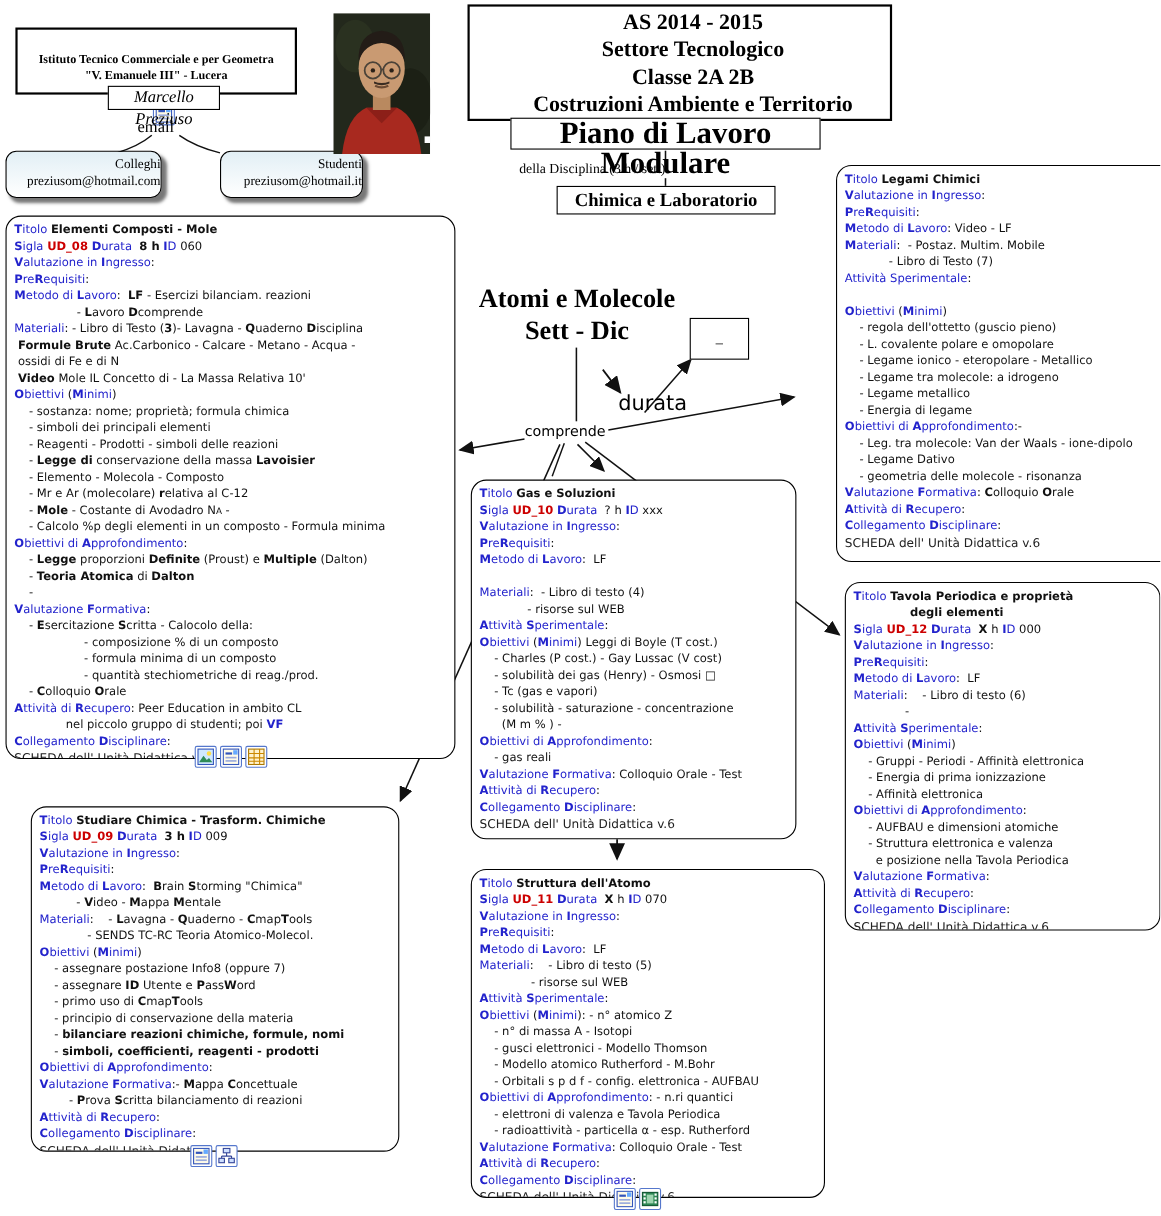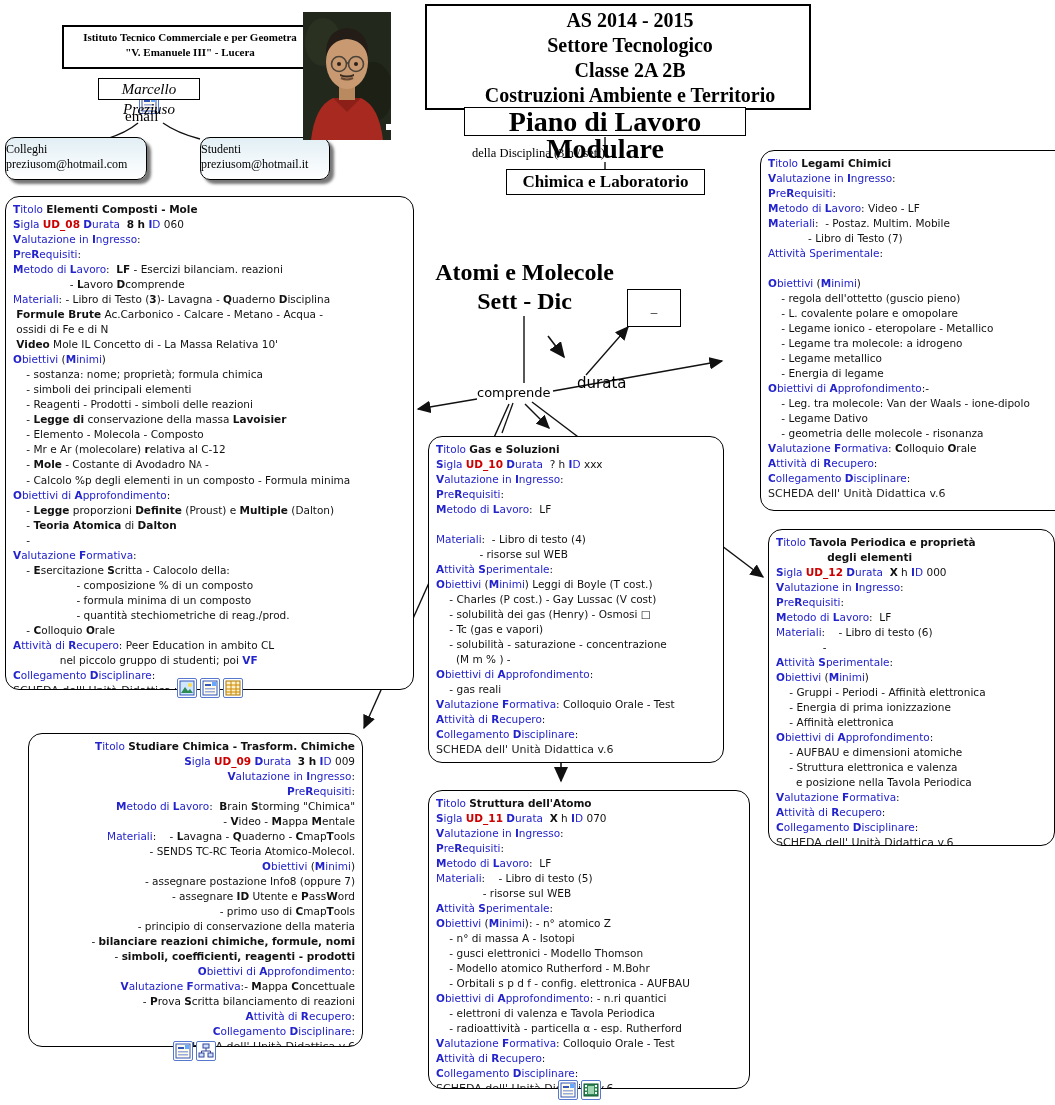--- a/index.html
+++ b/index.html
@@ -19,21 +19,21 @@
   .tline{white-space:pre;font-size:10.5px;line-height:15px;font-family:"DejaVu Sans",sans-serif;}
   .seg-L{color:#2323cc;}
   .seg-LB{color:#2323cc;font-weight:bold;}
   .seg-K{color:#111;}
   .seg-KB{color:#111;font-weight:bold;}
   .seg-R{color:#cc0000;font-weight:bold;}
   .seg-S{color:#222;font-size:11px;}
   .seg-KS{color:#111;font-size:8px;}
 
   
-  .contact{border:1.2px solid #000;border-radius:10px;z-index:2;text-align:left;
+  .contact{border:1.2px solid #000;border-radius:10px;z-index:2;text-align:right;
            background:linear-gradient(#e2eff5,#ffffff);box-shadow:4px 4px 3px #777;
            font-family:"Liberation Serif",serif;color:#000;font-size:12px;line-height:15px;padding-top:4px;}
 
   .serif-label{font-family:"Liberation Serif",serif;color:#000;z-index:2;}
   .sans-label{font-family:"DejaVu Sans",sans-serif;color:#000;z-index:2;}
 
   .module-heading{font-family:"Liberation Serif",serif;font-weight:bold;color:#000;
                   font-size:24px;line-height:29px;text-align:center;z-index:2;}
 
   .durata-box{background:#fff;border:1.6px solid #000;z-index:2;text-align:center;
@@ -75,21 +75,21 @@
     <line x1="513" y1="403" x2="502" y2="433" stroke="#111" stroke-width="1.3"></line>
     <line x1="525" y1="404" x2="549" y2="428" stroke="#111" stroke-width="1.4" marker-end="url(#ah)"></line>
 
     <line x1="532" y1="402" x2="763" y2="577" stroke="#111" stroke-width="1.4" marker-end="url(#ah)"></line>
 
     <line x1="509" y1="404" x2="364" y2="728" stroke="#111" stroke-width="1.4" marker-end="url(#ah)"></line>
 
     <line x1="561" y1="763" x2="561" y2="781" stroke="#111" stroke-width="1.6" marker-end="url(#ah)"></line>
   </svg>
 
-  <div class="abs rect-node" style="left:14px;top:25px;width:252px;height:37px;font-size:11px;line-height:15px;padding-top:3px;margin-left:48px;">
+  <div class="abs rect-node" style="left:14px;top:25px;width:252px;height:37px;font-size:11px;line-height:15px;padding-top:20px;">
     <div>Istituto Tecnico Commerciale e per Geometra</div>
     <div>"V. Emanuele III" - Lucera</div>
   </div>
 
   <div class="abs rect-node thin" style="left:98px;top:78px;width:100px;height:20px;font-weight:normal;font-style:italic;font-size:15px;line-height:20px;">
     <span>Marcello Preziuso</span>
   </div>
 
   <span class="abs res-icon" style="left:139px;top:94px;">
     <svg viewBox="0 0 16 16">
@@ -156,21 +156,21 @@
 
   <div class="abs module-heading" style="left:422px;top:258px;width:205px;">
     <div>Atomi e Molecole</div>
     <div>Sett - Dic</div>
   </div>
 
   <div class="abs durata-box" style="left:627px;top:289px;width:52px;height:36px;">
     <span>_</span>
   </div>
 
-  <div class="abs sans-label" style="left:562px;top:374px;font-size:15px;margin-left:15px;">
+  <div class="abs sans-label" style="left:562px;top:356px;font-size:19px;">
     <span>durata</span>
   </div>
   <div class="abs sans-label" style="left:477px;top:385px;font-size:13px;background:#fff;">
     <span>comprende</span>
   </div>
 
   <div class="abs ud" style="left:5px;top:196px;width:393px;height:485px;line-height:14.8px;">
       <div class="tline"><span class="seg-LB">T</span><span class="seg-L">itolo </span><span class="seg-KB">Elementi Composti - Mole</span></div>
       <div class="tline"><span class="seg-LB">S</span><span class="seg-L">igla </span><span class="seg-R">UD_08</span><span class="seg-L"> </span><span class="seg-LB">D</span><span class="seg-L">urata  </span><span class="seg-KB">8 h</span><span class="seg-K"> </span><span class="seg-LB">I</span><span class="seg-L">D</span><span class="seg-K"> 060</span></div>
       <div class="tline"><span class="seg-LB">V</span><span class="seg-L">alutazione in </span><span class="seg-LB">I</span><span class="seg-L">ngresso</span><span class="seg-K">:</span></div>
@@ -223,21 +223,21 @@
         </svg>
     </span>
     <span class="res-icon">
       <svg viewBox="0 0 16 16">
           <rect x="1" y="1" width="14" height="14" fill="#fff2cc" stroke="#aa7700"></rect>
           <path d="M1 5 H15 M1 9 H15 M1 12 H15 M6 1 V15 M11 1 V15" stroke="#cc8800" stroke-width="1" fill="none"></path>
         </svg>
     </span>
   </div>
 
-  <div class="abs ud" style="left:28px;top:733px;width:319px;height:305px;text-align:right;">
+  <div class="abs ud" style="left:28px;top:733px;width:319px;height:305px;">
       <div class="tline"><span class="seg-LB">T</span><span class="seg-L">itolo </span><span class="seg-KB">Studiare Chimica - Trasform. Chimiche</span></div>
       <div class="tline"><span class="seg-LB">S</span><span class="seg-L">igla </span><span class="seg-R">UD_09</span><span class="seg-L"> </span><span class="seg-LB">D</span><span class="seg-L">urata  </span><span class="seg-KB">3 h</span><span class="seg-K"> </span><span class="seg-LB">I</span><span class="seg-L">D</span><span class="seg-K"> 009</span></div>
       <div class="tline"><span class="seg-LB">V</span><span class="seg-L">alutazione in </span><span class="seg-LB">I</span><span class="seg-L">ngresso</span><span class="seg-K">:</span></div>
       <div class="tline"><span class="seg-LB">P</span><span class="seg-L">re</span><span class="seg-LB">R</span><span class="seg-L">equisiti</span><span class="seg-K">:</span></div>
       <div class="tline"><span class="seg-LB">M</span><span class="seg-L">etodo di </span><span class="seg-LB">L</span><span class="seg-L">avoro</span><span class="seg-K">:  </span><span class="seg-KB">B</span><span class="seg-K">rain </span><span class="seg-KB">S</span><span class="seg-K">torming "Chimica"</span></div>
       <div class="tline"><span class="seg-K">          - </span><span class="seg-KB">V</span><span class="seg-K">ideo - </span><span class="seg-KB">M</span><span class="seg-K">appa </span><span class="seg-KB">M</span><span class="seg-K">entale</span></div>
       <div class="tline"><span class="seg-L">Materiali</span><span class="seg-K">:    - </span><span class="seg-KB">L</span><span class="seg-K">avagna - </span><span class="seg-KB">Q</span><span class="seg-K">uaderno - </span><span class="seg-KB">C</span><span class="seg-K">map</span><span class="seg-KB">T</span><span class="seg-K">ools</span></div>
       <div class="tline"><span class="seg-K">             - SENDS TC-RC Teoria Atomico-Molecol.</span></div>
       <div class="tline"><span class="seg-LB">O</span><span class="seg-L">biettivi </span><span class="seg-K">(</span><span class="seg-LB">M</span><span class="seg-L">inimi</span><span class="seg-K">)</span></div>
       <div class="tline"><span class="seg-K">    - assegnare postazione Info8 (oppure 7)</span></div>

